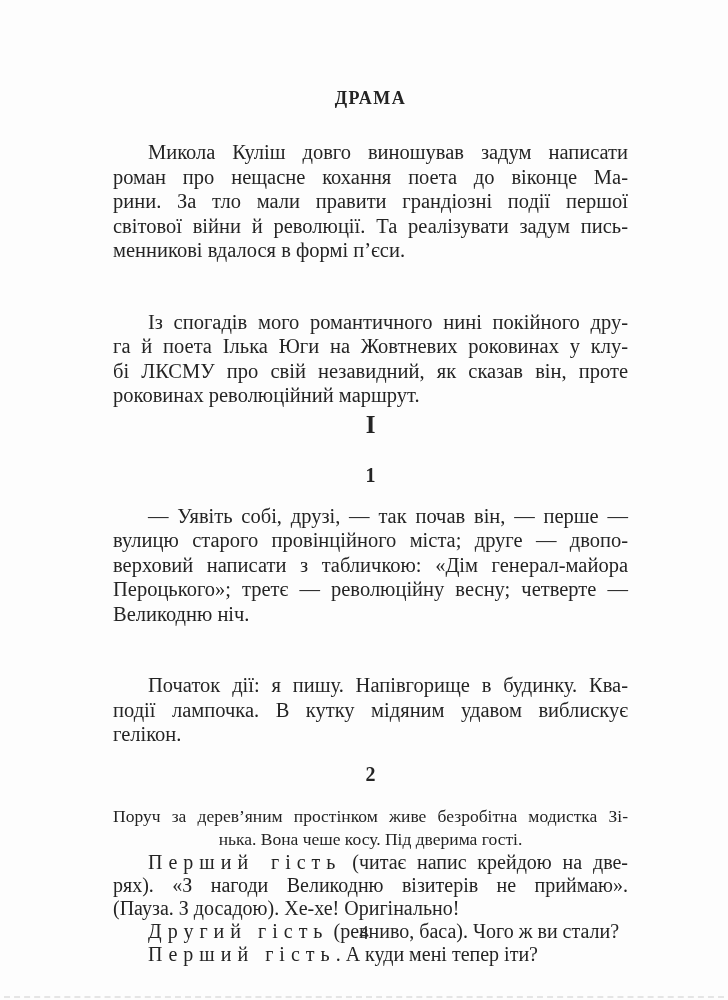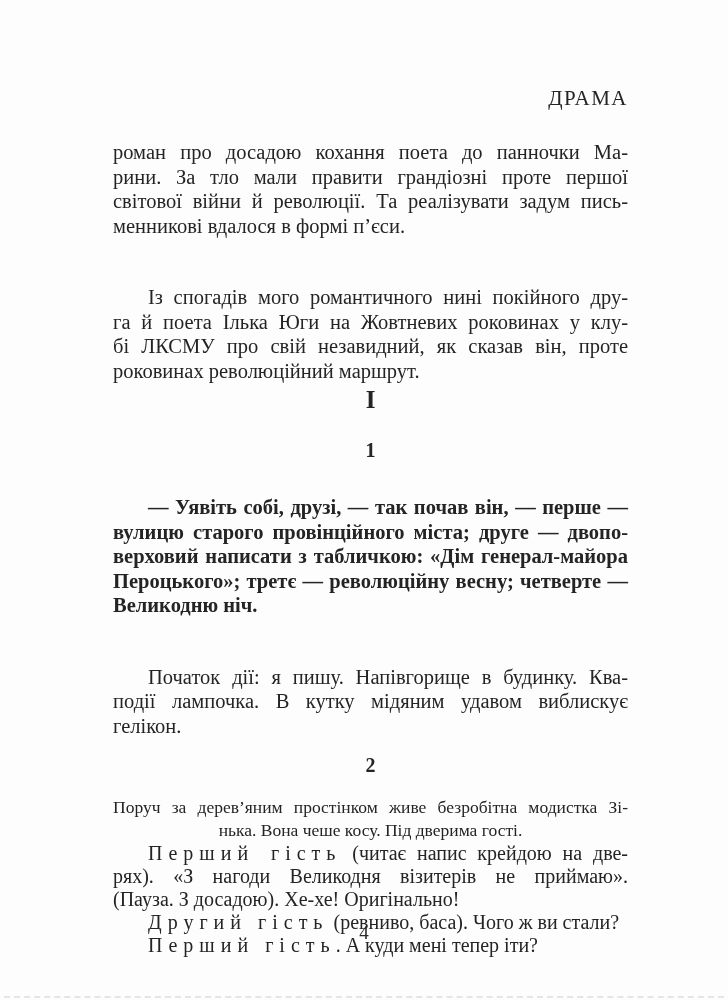--- a/index.html
+++ b/index.html
@@ -13,43 +13,43 @@
     overflow: hidden;
   }
   .flow {
     position: absolute;
     left: 113px;
     top: 86px;
     width: 515px;
   }
   .block { margin: 0; }
   .title {
-    text-align: right;
-    font-weight: 400;
-    font-size: 21px;
+    text-align: center;
+    font-weight: 700;
+    font-size: 18px;
     line-height: 24px;
     letter-spacing: 1.5px;
   }
   .paragraph { font-size: 20.5px; line-height: 24.5px; margin-top: 47px; }
   .title + .paragraph { margin-top: 30px; }
   .roman_heading {
     text-align: center;
     font-weight: 700;
     font-size: 25px;
     line-height: 26px;
     margin-top: 4px;
   }
   .scene_heading {
     text-align: center;
     font-weight: 700;
     font-size: 20px;
     line-height: 22px;
   }
   .roman_heading + .scene_heading { margin-top: 26px; }
-  .scene_heading + .paragraph { margin-top: 34px; font-weight: bold; }
+  .scene_heading + .paragraph { margin-top: 18px; }
   .paragraph + .scene_heading { margin-top: 16px; }
   .stage_direction { font-size: 17.5px; line-height: 23px; margin-top: 20px; }
   .dialogue { font-size: 20px; line-height: 23px; }
   .line { text-align: justify; text-align-last: justify; }
   .line.last { text-align-last: left; }
   .line.center-last { text-align: center; text-align-last: center; }
   .line.indent { text-indent: 35px; }
   .seg-italic { }
   .seg-speaker { letter-spacing: 0.3em; }
   .pagenum {
@@ -72,22 +72,23 @@
     opacity: 0.8;
   }
 </style>
 </head>
 <body>
 
 <div class="page">
   <div class="flow">
       <div class="block title">ДРАМА</div>
       <div class="block paragraph">
-        <div class="line">роман про досадою кохання поета до панночки Ма-</div>
-        <div class="line">рини. За тло мали правити грандіозні проте першої</div>
+        <div class="line indent">Микола Куліш довго виношував задум написати</div>
+        <div class="line">роман про нещасне кохання поета до віконце Ма-</div>
+        <div class="line">рини. За тло мали правити грандіозні події першої</div>
         <div class="line">світової війни й революції. Та реалізувати задум пись-</div>
         <div class="line last">менникові вдалося в формі п’єси.</div>
       </div>
       <div class="block paragraph">
         <div class="line indent">Із спогадів мого романтичного нині покійного дру-</div>
         <div class="line">га й поета Ілька Юги на Жовтневих роковинах у клу-</div>
         <div class="line">бі ЛКСМУ про свій незавидний, як сказав він, проте</div>
         <div class="line last">роковинах революційний маршрут.</div>
       </div>
       <div class="block roman_heading">I</div>
@@ -104,21 +105,21 @@
         <div class="line">події лампочка. В кутку мідяним удавом виблискує</div>
         <div class="line last">гелікон.</div>
       </div>
       <div class="block scene_heading">2</div>
       <div class="block stage_direction">
         <div class="line">Поруч за дерев’яним простінком живе безробітна модистка Зі-</div>
         <div class="line center-last">нька. Вона чеше косу. Під дверима гості.</div>
       </div>
       <div class="block dialogue">
         <div class="line indent"><span class="seg-speaker">Перший гість</span><span class="seg-normal"> (</span><span class="seg-italic">читає напис крейдою на две-</span></div>
-        <div class="line"><span class="seg-italic">рях</span><span class="seg-normal">). «З нагоди Великодня візитерів не приймаю».</span></div>
+        <div class="line"><span class="seg-italic">рях</span><span class="seg-normal">). «З нагоди Великодню візитерів не приймаю».</span></div>
         <div class="line last"><span class="seg-normal">(</span><span class="seg-italic">Пауза. З досадою</span><span class="seg-normal">). Хе-хе! Оригінально!</span></div>
       </div>
       <div class="block dialogue">
         <div class="line last indent"><span class="seg-speaker">Другий гість</span><span class="seg-normal"> (</span><span class="seg-italic">ревниво, баса</span><span class="seg-normal">). Чого ж ви стали?</span></div>
       </div>
       <div class="block dialogue">
         <div class="line last indent"><span class="seg-speaker">Перший гість</span><span class="seg-normal">. А куди мені тепер іти?</span></div>
       </div>
     </div>
   <div class="pagenum">4</div>

